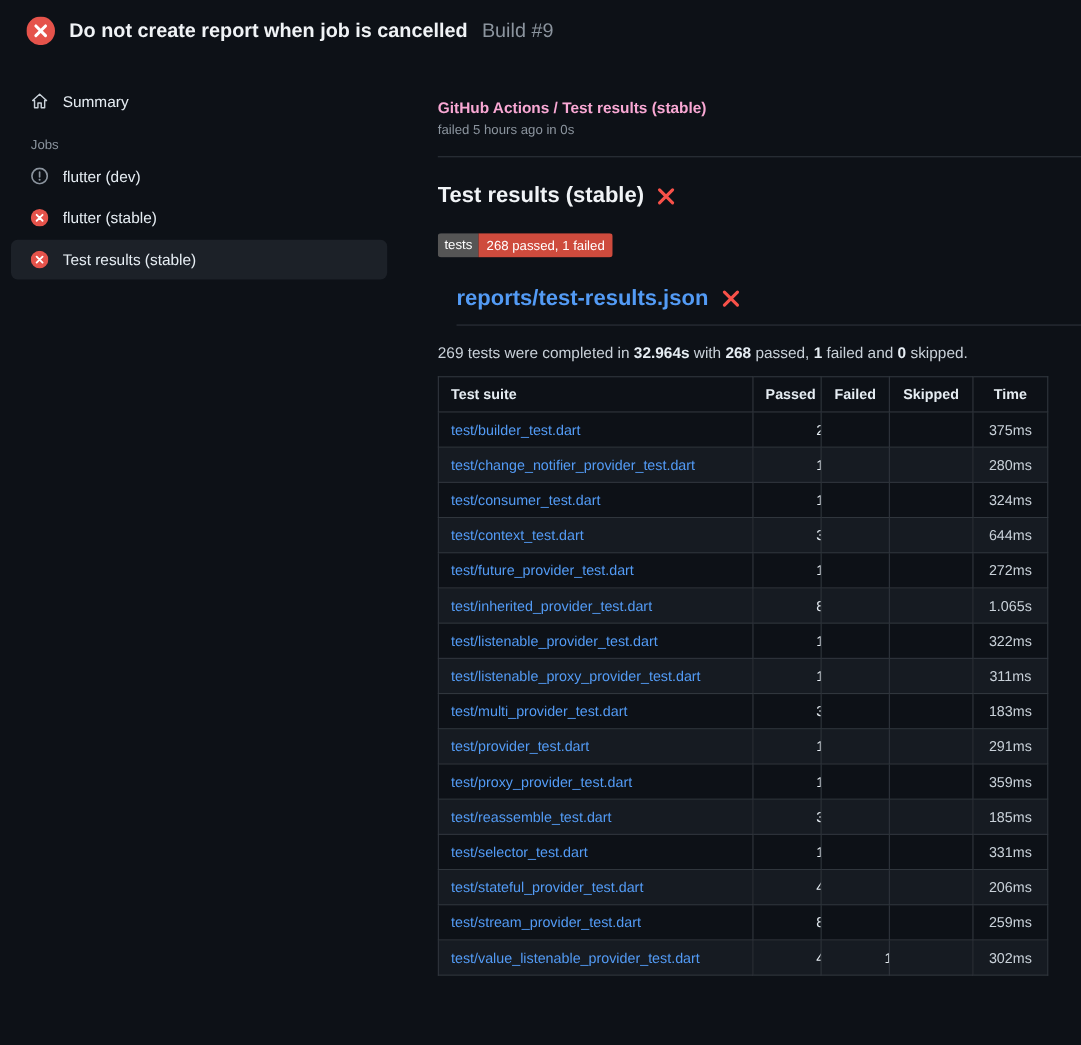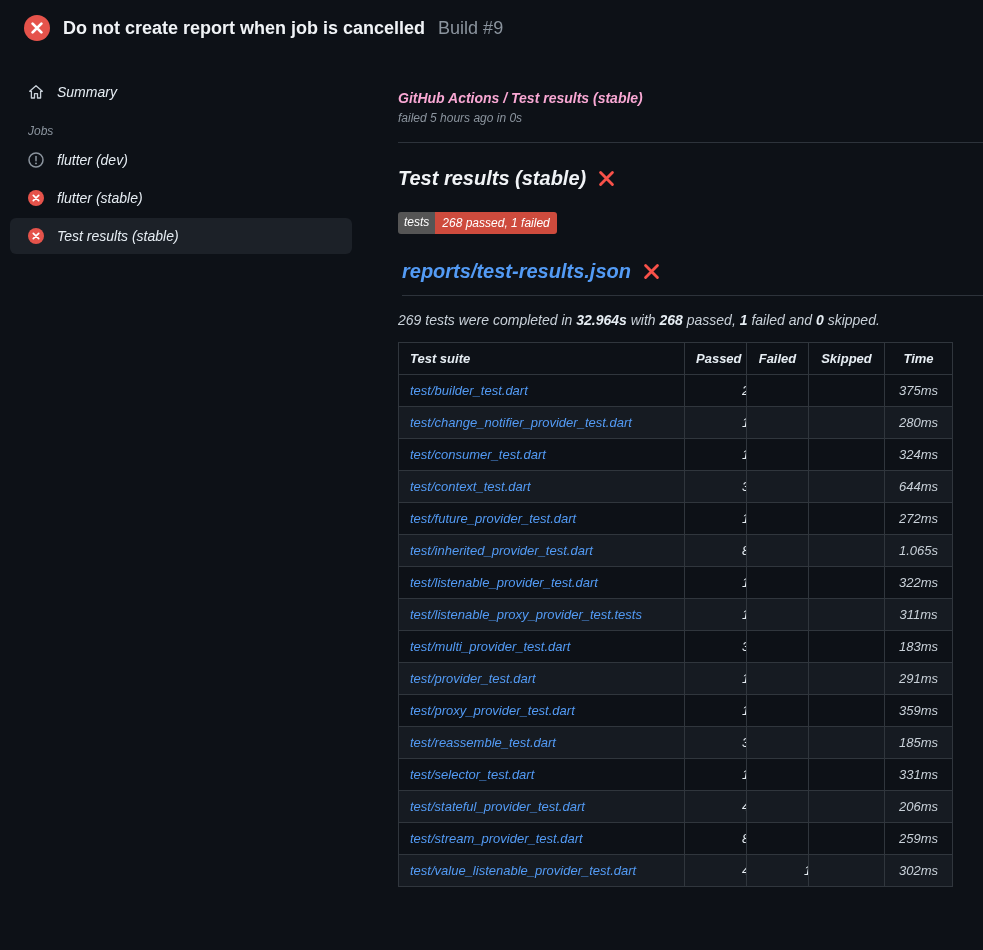--- a/index.html
+++ b/index.html
@@ -16,21 +16,21 @@
   
   .page-header {
     display: flex; align-items: center; gap: 13px;
     padding: 15px 24px 13px 24px;
   }
   .page-header .status-ico { width: 26px; height: 26px; flex: 0 0 auto; }
   .page-title { margin: 0; font-size: 18px; font-weight: 700; color: #f0f3f6; }
   .build-no { font-size: 18px; font-weight: 400; color: #8b949e; }
 
   
-  .layout { display: flex; align-items: flex-start; font-style: italic; }
+  .layout { display: flex; align-items: flex-start; }
 
   
   .sidebar { width: 362px; flex: 0 0 auto; padding-top: 18px; }
   .side-item {
     display: flex; align-items: center; gap: 13px;
     margin: 2px 10px; padding: 10px 18px;
     border-radius: 6px; font-size: 14px; color: #e6edf3;
     cursor: pointer;
   }
   .side-item.selected { background: #1c2128; }
@@ -53,21 +53,21 @@
   .heading-x { width: 19px; height: 19px; }
 
   .badge {
     display: inline-flex; margin-top: 22px; border-radius: 3px;
     overflow: hidden; font-size: 12px; line-height: 1;
   }
   .badge-label { background: #555555; color: #ffffff; padding: 4px 6px; }
   .badge-value { background: #ce4b3d; color: #ffffff; padding: 5px 7px; }
 
   .report-row {
-    margin: 26px 0 0 4px; padding-bottom: 12px;
+    margin: 26px 0 0 17px; padding-bottom: 12px;
     display: flex; align-items: center; gap: 11px;
     border-bottom: 1px solid #2d333b;
     font-size: 20px; font-weight: 700;
   }
   .report-row a { color: #539bf5; }
 
   .summary-line { margin: 16px 0 0 0; font-size: 14px; color: #c9d1d9; }
   .summary-line b { color: #e6edf3; }
 
   
@@ -246,21 +246,21 @@
           <tr>
             <td class="suite"><a href="#">test/listenable_provider_test.dart</a></td>
             <td class="num"><span class="count">16</span><svg class="ico-check" viewBox="0 0 16 16">
                 <path d="M2.5 8.5l3.7 3.7L13.5 4.5" fill="none" stroke="#3fb950" stroke-width="2.2" stroke-linecap="round" stroke-linejoin="round"></path>
               </svg></td>
             <td class="num"></td>
             <td class="num"></td>
             <td class="num time">322ms</td>
           </tr>
           <tr>
-            <td class="suite"><a href="#">test/listenable_proxy_provider_test.tests</a></td>
+            <td class="suite"><a href="#">test/listenable_proxy_provider_test.dart</a></td>
             <td class="num"><span class="count">12</span><svg class="ico-check" viewBox="0 0 16 16">
                 <path d="M2.5 8.5l3.7 3.7L13.5 4.5" fill="none" stroke="#3fb950" stroke-width="2.2" stroke-linecap="round" stroke-linejoin="round"></path>
               </svg></td>
             <td class="num"></td>
             <td class="num"></td>
             <td class="num time">311ms</td>
           </tr>
           <tr>
             <td class="suite"><a href="#">test/multi_provider_test.dart</a></td>
             <td class="num"><span class="count">3</span><svg class="ico-check" viewBox="0 0 16 16">

